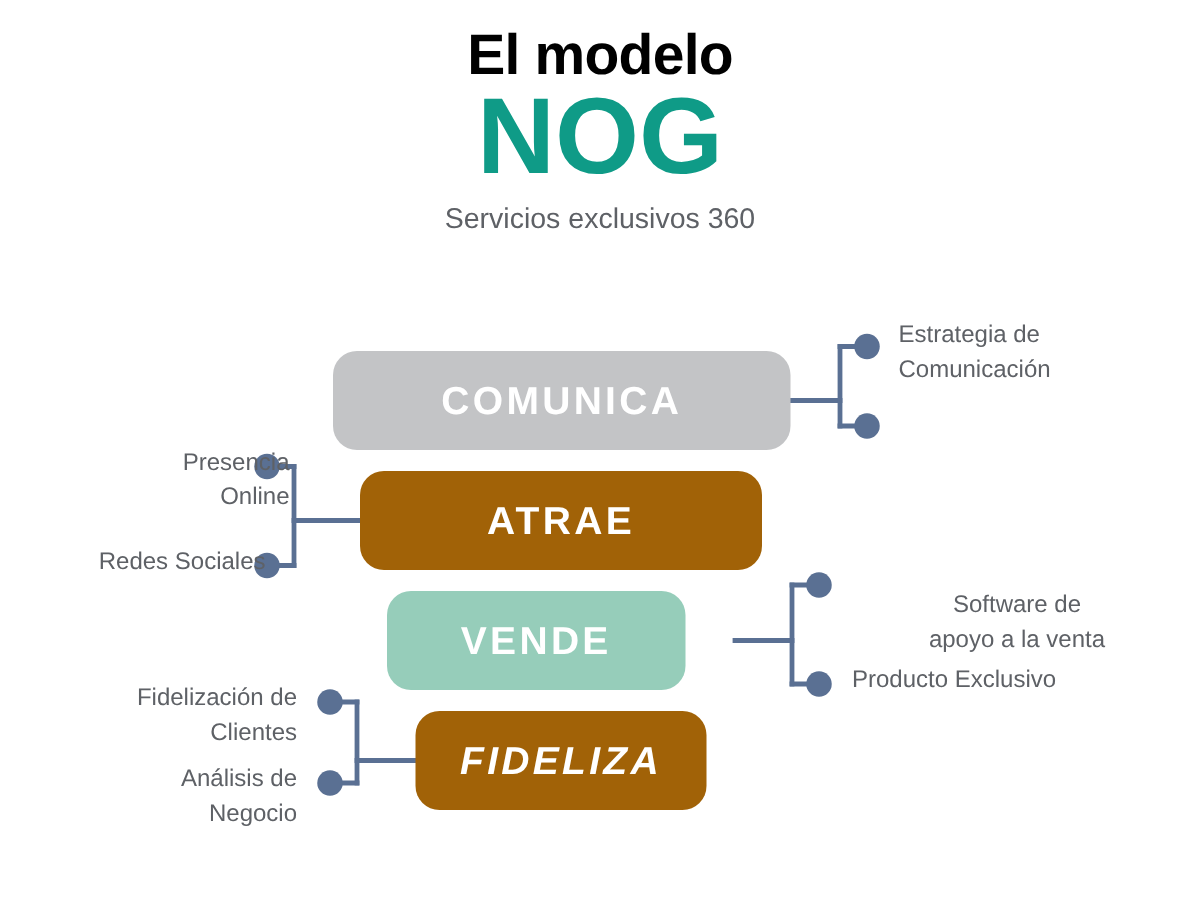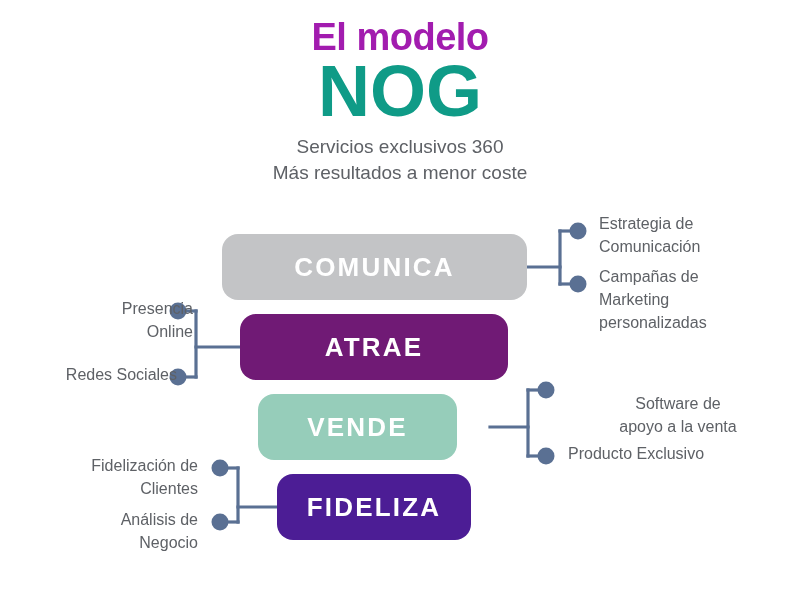--- a/index.html
+++ b/index.html
@@ -25,21 +25,21 @@
   .header {
     position: absolute;
     left: 0;
     top: 14px;
     width: 800px;
     text-align: center;
   }
   .title-line1 {
     font-size: 38px;
     font-weight: bold;
-    color: #a21caf;
+    color: #000000;
     letter-spacing: -0.5px;
     line-height: 46px;
   }
   .title-line2 {
     font-size: 72px;
     font-weight: bold;
     color: #0f9b87;
     letter-spacing: 0px;
     line-height: 66px;
     margin-top: -2px;
@@ -98,21 +98,20 @@
 </head>
 <body>
 
 <div id="canvas">
 
   <div class="header">
     <div class="title-line1">El modelo</div>
     <div class="title-line2">NOG</div>
     <div class="subtitle">
       <div>Servicios exclusivos 360</div>
-      <div>Más resultados a menor coste</div>
     </div>
   </div>
 
   <div class="diagram">
     <svg class="svg-layer" id="connector-layer" viewBox="0 0 800 600">
         <g>
           <line x1="527" y1="267" x2="560" y2="267" stroke="#5a7093" stroke-width="3.2" stroke-linecap="square"></line>
           <line x1="560" y1="231" x2="560" y2="284" stroke="#5a7093" stroke-width="3.2" stroke-linecap="square"></line>
           <line x1="560" y1="231" x2="578" y2="231" stroke="#5a7093" stroke-width="3.2" stroke-linecap="square"></line>
           <line x1="560" y1="284" x2="578" y2="284" stroke="#5a7093" stroke-width="3.2" stroke-linecap="square"></line>
@@ -142,37 +141,34 @@
           <line x1="238" y1="522" x2="220" y2="522" stroke="#5a7093" stroke-width="3.2" stroke-linecap="square"></line>
           <circle cx="220" cy="468" r="8.5" fill="#5a7093"></circle>
           <circle cx="220" cy="522" r="8.5" fill="#5a7093"></circle>
         </g>
       </svg>
 
     <div class="bar" id="bar-comunica" style="left: 222px; top: 234px; width: 305px; height: 66px; background: rgb(195, 196, 198);">
       <span class="bar-label">COMUNICA</span>
     </div>
 
-    <div class="bar" id="bar-atrae" style="left: 240px; top: 314px; width: 268px; height: 66px; background: #701a75;">
+    <div class="bar" id="bar-atrae" style="left: 240px; top: 314px; width: 268px; height: 66px; background: #a16207;">
       <span class="bar-label">ATRAE</span>
     </div>
 
     <div class="bar" id="bar-vende" style="left: 258px; top: 394px; width: 199px; height: 66px; background: rgb(150, 205, 186);">
       <span class="bar-label">VENDE</span>
     </div>
 
-    <div class="bar" id="bar-fideliza" style="left: 277px; top: 474px; width: 194px; height: 66px; background: #4c1d95;">
+    <div class="bar" id="bar-fideliza" style="left: 277px; top: 474px; width: 194px; height: 66px; background: #a16207; font-style: italic;">
       <span class="bar-label">FIDELIZA</span>
     </div>
 
     <div class="leaf-text leaf-right" style="left:599px; top:212px; width:200px;">Estrategia de
 Comunicación</div>
-    <div class="leaf-text leaf-right" style="left:599px; top:265px; width:200px;">Campañas de
-Marketing
-personalizadas</div>
 
     <div class="leaf-text leaf-left" style="left:0px; top:297px; width:177px;padding-left:16px;">Presencia
 Online</div>
     <div class="leaf-text leaf-left" style="left:0px; top:363px; width:177px;">Redes Sociales</div>
 
     <div class="leaf-text leaf-right" style="left:568px; top:392px; width:220px;text-align:center;">Software de
 apoyo a la venta</div>
     <div class="leaf-text leaf-right" style="left:568px; top:442px; width:220px;">Producto Exclusivo</div>
 
     <div class="leaf-text leaf-left" style="left:0px; top:454px; width:198px;">Fidelización de

